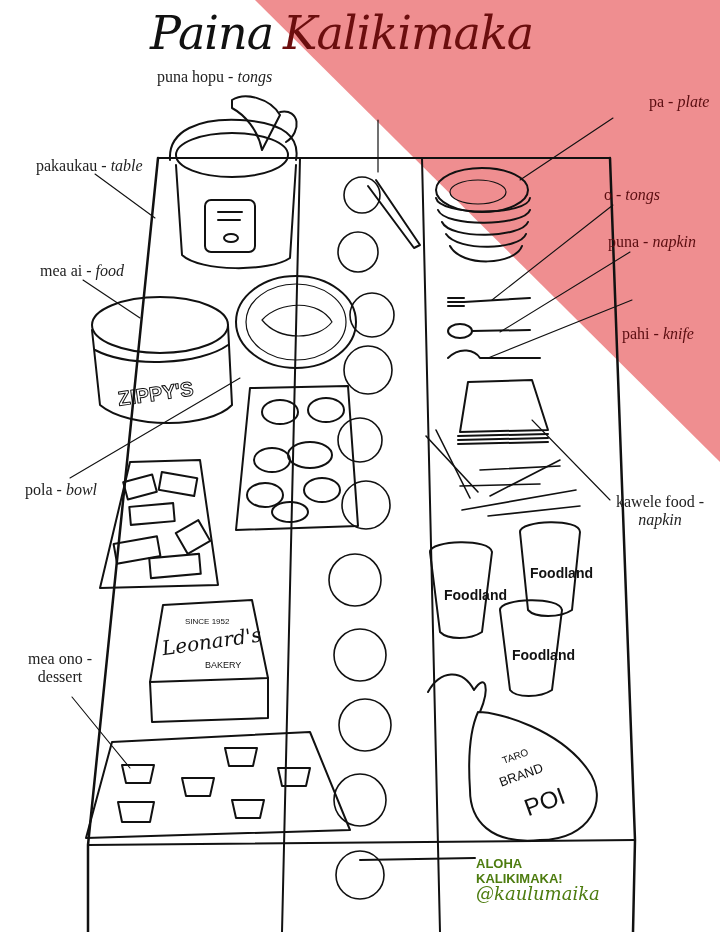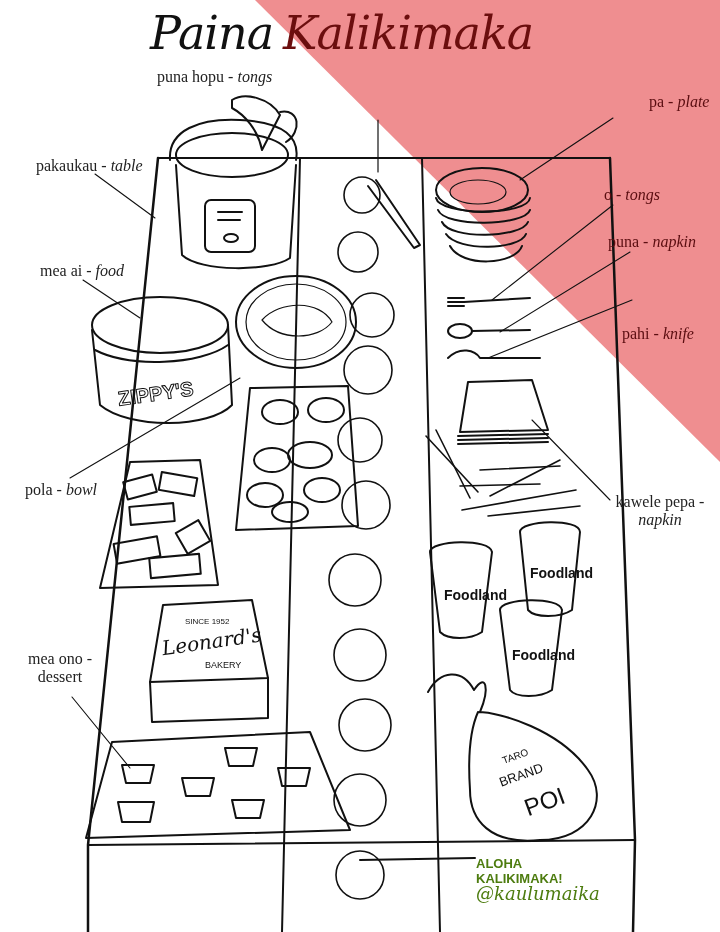--- a/index.html
+++ b/index.html
@@ -205,21 +205,21 @@
 <div class="label on-pink" style="left:604px;top:186px;">
   <span>o</span><span> - </span><span class="en">tongs</span>
 </div>
 <div class="label on-pink" style="left:608px;top:233px;">
   <span>puna</span><span> - </span><span class="en">napkin</span>
 </div>
 <div class="label on-pink" style="left:622px;top:280px;margin-top:45px;">
   <span>pahi</span><span> - </span><span class="en">knife</span>
 </div>
 <div class="label center" style="left:610px;top:493px;width:100px;">
-  <span>kawele pepa</span><span> -</span><br>
+  <span>kawele food</span><span> -</span><br>
   <span class="en">napkin</span>
 </div>
 
 <div class="credit">
   <div>ALOHA</div>
   <div>KALIKIMAKA!</div>
   <div class="handle">@kaulumaika</div>
 </div>
 
 </body></html>

